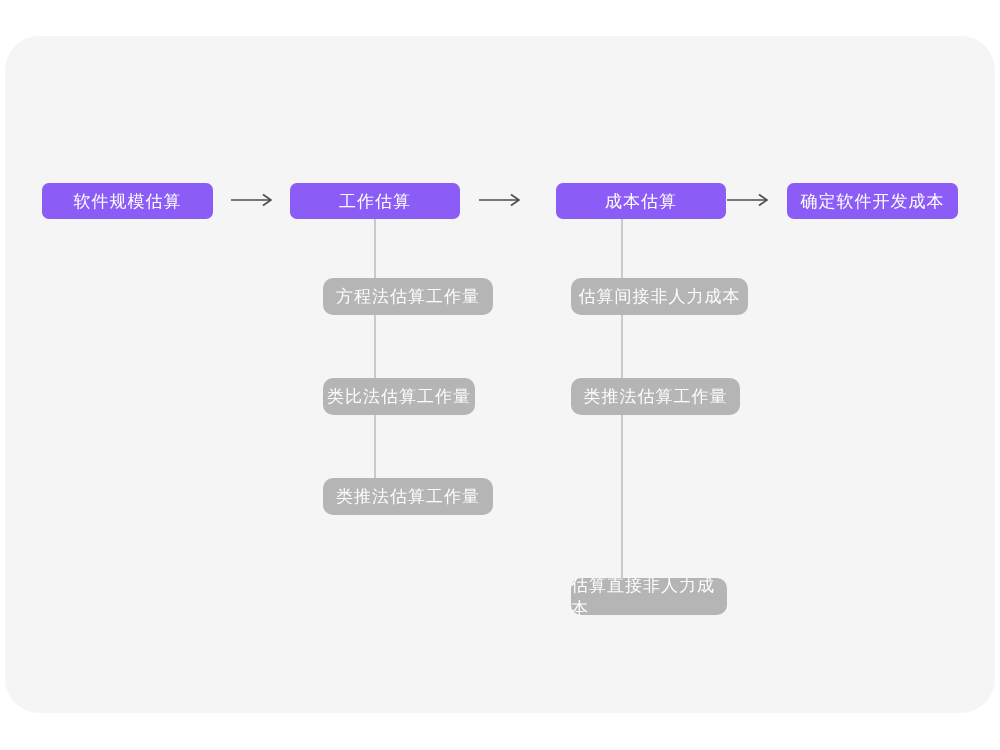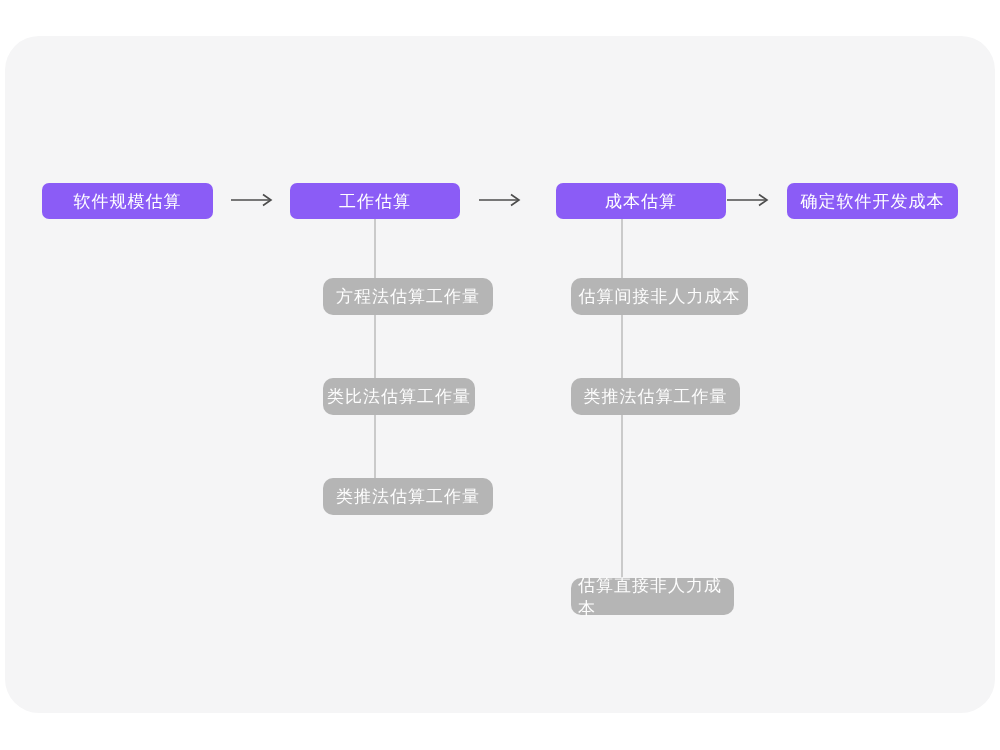--- a/index.html
+++ b/index.html
@@ -120,17 +120,17 @@
   <div class="sub" style="left:290px; top:478px; width:170px;">
     <span>类推法估算工作量</span>
   </div>
 
   <div class="sub" style="left:538px; top:278px; width:177px;">
     <span>估算间接非人力成本</span>
   </div>
   <div class="sub" style="left:538px; top:378px; width:169px;">
     <span>类推法估算工作量</span>
   </div>
-  <div class="sub" style="left:538px; top:578px; width:156px;padding-left:7px;">
+  <div class="sub" style="left:538px; top:578px; width:156px;">
     <span>估算直接非人力成本</span>
   </div>
 
 </div>
 
 </body></html>

